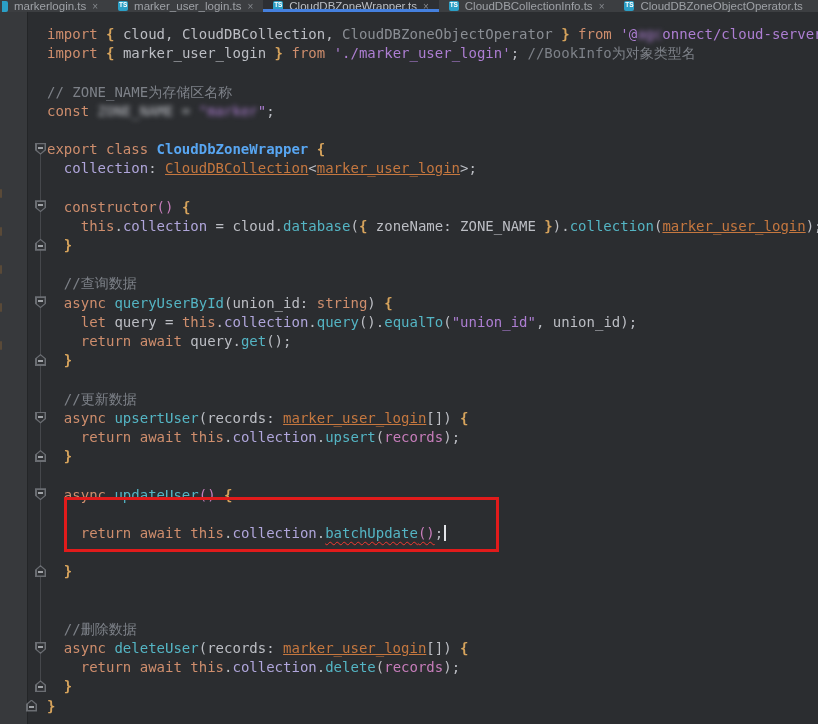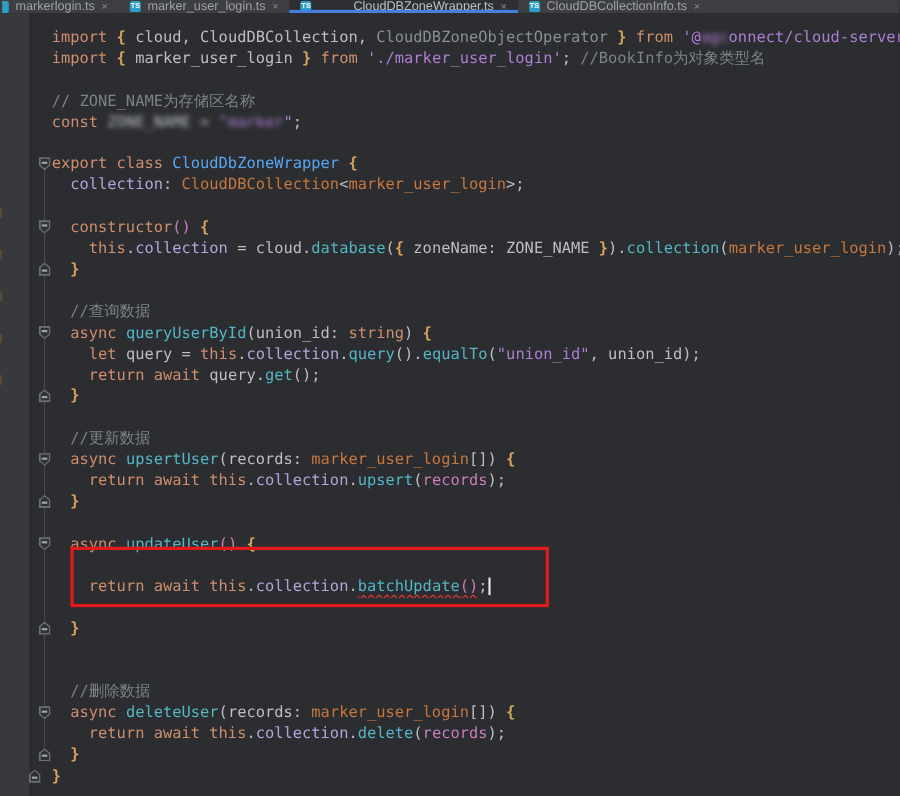--- a/index.html
+++ b/index.html
@@ -7,37 +7,37 @@
     width:818px;height:724px;overflow:hidden;position:relative;
     background:var(--bg);
     font-family:"Liberation Sans", sans-serif;
   }
   
   #tabbar{
     position:absolute;left:0;top:0;width:818px;height:12px;
     background:var(--tabbar);overflow:hidden;display:flex;align-items:flex-end;
   }
   .tab{
-    display:flex;align-items:flex-end;gap:6px;padding:0 10px;height:12px;
+    display:flex;align-items:center;gap:6px;padding:0 10px;height:12px;
     position:relative;flex:0 0 auto;cursor:pointer;
   }
   .tab:first-child{padding-left:2px;}
   .tab.active{background:var(--tabActiveBg);}
   .tab.active::after{
     content:"";position:absolute;left:0;right:0;bottom:0;height:3px;
     background:var(--accent);
   }
   .tab-label{
     font-size:11.5px;line-height:13px;margin-bottom:-1px;color:var(--tabText);
     white-space:nowrap;
   }
   .tab.active .tab-label{color:var(--tabTextActive);}
   .tab-label.err{
     text-decoration:underline wavy var(--squiggle) 1px;
-    text-underline-offset:2px;text-decoration-skip-ink:none;margin-left:32px;
+    text-underline-offset:2px;text-decoration-skip-ink:none;
   }
   .ts-icon{
     width:10px;height:10px;margin-bottom:1px;border-radius:2px;flex:0 0 auto;
     background:var(--ts);color:#fff;font-size:6.5px;font-weight:bold;
     display:flex;align-items:center;justify-content:center;line-height:1;
   }
   .ts-icon.cut{width:6px;height:11px;border-radius:0 2px 2px 0;margin-bottom:0;font-size:0;}
   .tab-close{font-size:10px;line-height:11px;color:#85888d;margin-bottom:0;}
   
   #editor{position:absolute;left:0;top:12px;width:818px;height:712px;background:var(--bg);}
@@ -64,22 +64,22 @@
     font-family:"DejaVu Sans Mono", monospace;font-size:14px;
     white-space:pre;cursor:text;
   }
   .cl{height:19.2px;line-height:19.2px;}
   .tk-kw{color:var(--kw);font-weight:normal;}
   .tk-def{color:var(--def);}
   .tk-dim{color:var(--dim);}
   .tk-str{color:var(--str);}
   .tk-cmt{color:var(--cmt);}
   .tk-fn{color:var(--fn);}
-  .tk-cls{color:var(--cls);}
-  .tk-typ{color:var(--typ);}
+  .tk-cls{color:var(--cls);font-weight:bold;}
+  .tk-typ{color:var(--typ);text-decoration:underline;}
   .tk-fld{color:var(--fld);}
   .tk-brc{color:var(--brc);font-weight:bold;}
   .tk-par{color:var(--par);}
   .m-blur{filter:blur(2.6px);}
   .m-err{
     text-decoration:underline wavy var(--squiggle) 1px;
     text-underline-offset:3px;text-decoration-skip-ink:none;text-align:center;
   }
   .caret{
     display:inline-block;width:2px;height:16px;margin-left:1px;
@@ -107,20 +107,24 @@
     </div>
     <div class="tab active">
       <span class="ts-icon">TS</span>
       <span class="tab-label err">CloudDBZoneWrapper.ts</span>
       <span class="tab-close">×</span>
     </div>
     <div class="tab">
       <span class="ts-icon">TS</span>
       <span class="tab-label">CloudDBCollectionInfo.ts</span>
       <span class="tab-close">×</span>
+    </div>
+    <div class="tab">
+      <span class="ts-icon">TS</span>
+      <span class="tab-label">CloudDBZoneObjectOperator.ts</span>
     </div>
   </div>
 
 <div id="editor">
   <div id="code"><div class="cl"><span class="tk-kw">import </span><span class="tk-brc">{</span><span class="tk-def"> cloud, CloudDBCollection, </span><span class="tk-dim">CloudDBZoneObjectOperator</span><span class="tk-def"> </span><span class="tk-brc">}</span><span class="tk-kw"> from </span><span class="tk-str">'@</span><span class="tk-str m-blur">agc</span><span class="tk-str">onnect/cloud-server'</span></div><div class="cl"><span class="tk-kw">import </span><span class="tk-brc">{</span><span class="tk-def"> marker_user_login </span><span class="tk-brc">}</span><span class="tk-kw"> from </span><span class="tk-str">'./marker_user_login'</span><span class="tk-def">; </span><span class="tk-cmt">//BookInfo为对象类型名</span></div><div class="cl"></div><div class="cl"><span class="tk-cmt">// ZONE_NAME为存储区名称</span></div><div class="cl"><span class="tk-kw">const </span><span class="tk-def m-blur">ZONE_NAME = </span><span class="tk-str m-blur">"marker</span><span class="tk-str">"</span><span class="tk-def">;</span></div><div class="cl"></div><div class="cl"><span class="tk-kw">export class </span><span class="tk-cls">CloudDbZoneWrapper</span><span class="tk-def"> </span><span class="tk-brc">{</span></div><div class="cl"><span class="tk-def">  </span><span class="tk-fld">collection</span><span class="tk-def">: </span><span class="tk-typ">CloudDBCollection</span><span class="tk-def">&lt;</span><span class="tk-typ">marker_user_login</span><span class="tk-def">&gt;;</span></div><div class="cl"></div><div class="cl"><span class="tk-def">  </span><span class="tk-kw">constructor</span><span class="tk-par">()</span><span class="tk-def"> </span><span class="tk-brc">{</span></div><div class="cl"><span class="tk-def">    </span><span class="tk-kw">this</span><span class="tk-def">.</span><span class="tk-fld">collection</span><span class="tk-def"> = cloud.</span><span class="tk-fn">database</span><span class="tk-def">(</span><span class="tk-brc">{</span><span class="tk-def"> zoneName: ZONE_NAME </span><span class="tk-brc">}</span><span class="tk-def">).</span><span class="tk-fn">collection</span><span class="tk-def">(</span><span class="tk-typ">marker_user_login</span><span class="tk-def">);</span></div><div class="cl"><span class="tk-def">  </span><span class="tk-brc">}</span></div><div class="cl"></div><div class="cl"><span class="tk-def">  </span><span class="tk-cmt">//查询数据</span></div><div class="cl"><span class="tk-def">  </span><span class="tk-kw">async </span><span class="tk-fn">queryUserById</span><span class="tk-def">(union_id: </span><span class="tk-kw">string</span><span class="tk-def">) </span><span class="tk-brc">{</span></div><div class="cl"><span class="tk-def">    </span><span class="tk-kw">let</span><span class="tk-def"> query = </span><span class="tk-kw">this</span><span class="tk-def">.</span><span class="tk-fld">collection</span><span class="tk-def">.</span><span class="tk-fn">query</span><span class="tk-def">().</span><span class="tk-fn">equalTo</span><span class="tk-def">(</span><span class="tk-str">"union_id"</span><span class="tk-def">, union_id);</span></div><div class="cl"><span class="tk-def">    </span><span class="tk-kw">return await</span><span class="tk-def"> query.</span><span class="tk-fn">get</span><span class="tk-def">();</span></div><div class="cl"><span class="tk-def">  </span><span class="tk-brc">}</span></div><div class="cl"></div><div class="cl"><span class="tk-def">  </span><span class="tk-cmt">//更新数据</span></div><div class="cl"><span class="tk-def">  </span><span class="tk-kw">async </span><span class="tk-fn">upsertUser</span><span class="tk-def">(records: </span><span class="tk-typ">marker_user_login</span><span class="tk-def">[]) </span><span class="tk-brc">{</span></div><div class="cl"><span class="tk-def">    </span><span class="tk-kw">return await </span><span class="tk-kw">this</span><span class="tk-def">.</span><span class="tk-fld">collection</span><span class="tk-def">.</span><span class="tk-fn">upsert</span><span class="tk-def">(</span><span class="tk-par">records</span><span class="tk-def">);</span></div><div class="cl"><span class="tk-def">  </span><span class="tk-brc">}</span></div><div class="cl"></div><div class="cl"><span class="tk-def">  </span><span class="tk-kw">async </span><span class="tk-fn">updateUser</span><span class="tk-par">()</span><span class="tk-def"> </span><span class="tk-brc">{</span></div><div class="cl"></div><div class="cl"><span class="tk-def">    </span><span class="tk-kw">return await </span><span class="tk-kw">this</span><span class="tk-def">.</span><span class="tk-fld">collection</span><span class="tk-def">.</span><span class="tk-fn m-err">batchUpdate</span><span class="tk-par m-err">()</span><span class="tk-def">;</span><span class="caret"></span></div><div class="cl"></div><div class="cl"><span class="tk-def">  </span><span class="tk-brc">}</span></div><div class="cl"></div><div class="cl"></div><div class="cl"><span class="tk-def">  </span><span class="tk-cmt">//删除数据</span></div><div class="cl"><span class="tk-def">  </span><span class="tk-kw">async </span><span class="tk-fn">deleteUser</span><span class="tk-def">(records: </span><span class="tk-typ">marker_user_login</span><span class="tk-def">[]) </span><span class="tk-brc">{</span></div><div class="cl"><span class="tk-def">    </span><span class="tk-kw">return await </span><span class="tk-kw">this</span><span class="tk-def">.</span><span class="tk-fld">collection</span><span class="tk-def">.</span><span class="tk-fn">delete</span><span class="tk-def">(</span><span class="tk-par">records</span><span class="tk-def">);</span></div><div class="cl"><span class="tk-def">  </span><span class="tk-brc">}</span></div><div class="cl"><span class="tk-brc">}</span></div></div>
 </div>
 
 <div id="gutter"></div>
 <div id="fold-line" style="top: 146.2px; height: 537.6px;"></div>
 

